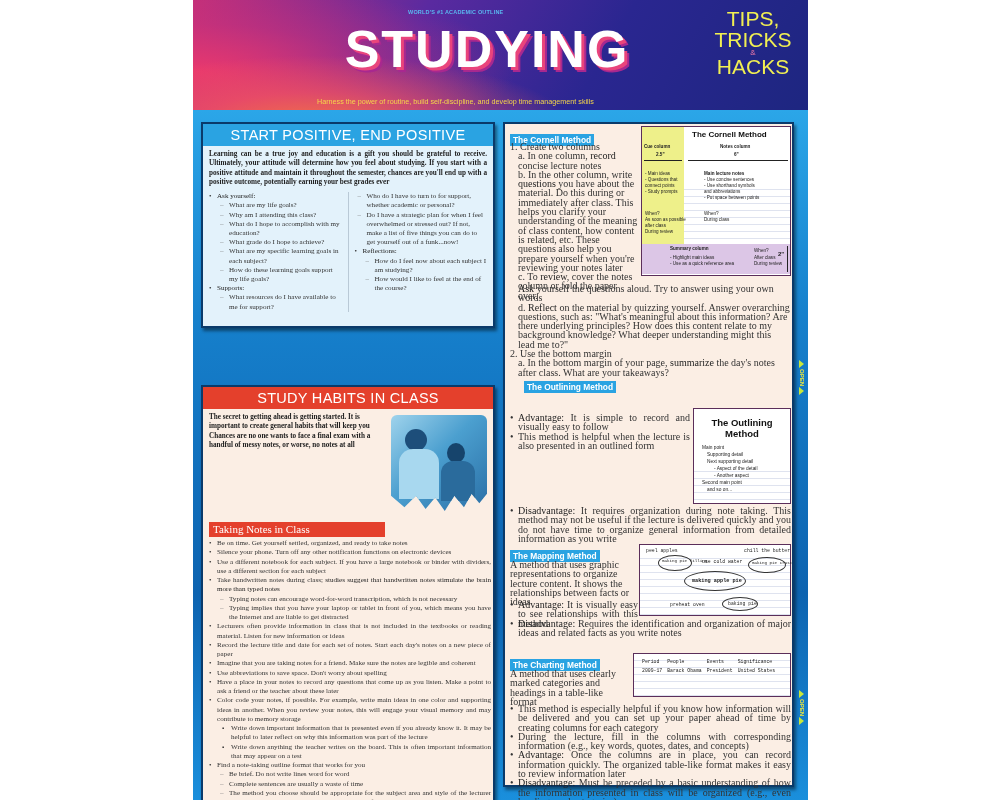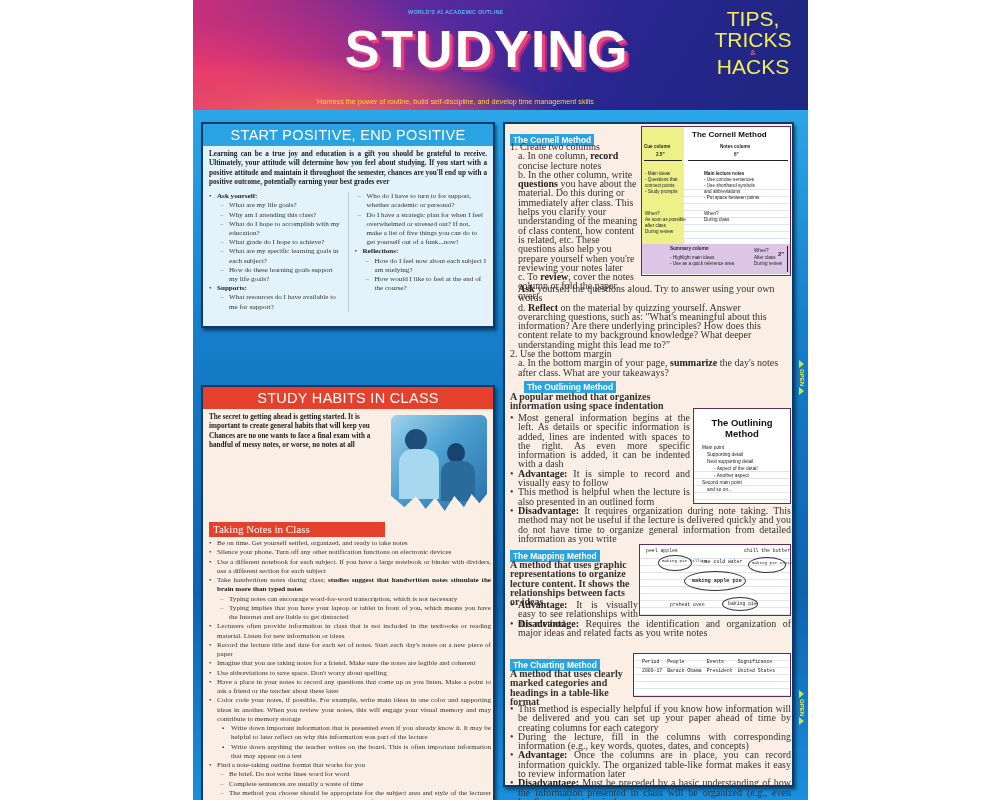--- a/index.html
+++ b/index.html
@@ -77,21 +77,21 @@
 
   ul.b { list-style: none; }
   ul.b > li { position: relative; padding-left: 8px; }
   ul.b > li::before { content: "•"; position: absolute; left: 0; top: 0; }
   ul.d { list-style: none; }
   ul.d > li { position: relative; padding-left: 12px; }
   ul.d > li::before { content: "–"; position: absolute; left: 3px; color: #777; }
   ul.sb { list-style: none; }
   ul.sb > li { position: relative; padding-left: 14px; }
   ul.sb > li::before { content: "▪"; position: absolute; left: 5px; font-size: 6px; }
-  .bold { font-weight: bold; color: #222; }
+  .bold { font-weight: normal; color: #222; }
 
   .habits-intro { position: absolute; left: 6px; top: 26px; width: 176px; font-size: 7.2px; font-weight: bold; line-height: 9.4px; color: #222; }
   .habits-intro .ind { display: block; padding-left: 14px; }
   .photo {
     position: absolute; left: 188px; top: 28px; width: 96px; height: 96px;
     background: linear-gradient(135deg, #9fd3ec 0%, #4b9fcf 45%, #2a6fa6 100%);
     border-radius: 6px;
     clip-path: polygon(0 0, 100% 0, 100% 82%, 92% 92%, 84% 82%, 76% 96%, 66% 84%, 56% 100%, 46% 86%, 36% 98%, 26% 84%, 14% 96%, 0 84%);
   }
   .photo .p1 { position: absolute; left: 14px; top: 14px; width: 22px; height: 22px; border-radius: 50%; background: #1d4e7a; }
@@ -310,24 +310,22 @@
       <div class="cf-t" style="left:112px; top:128px;">After class</div>
       <div class="cf-t" style="left:112px; top:134px;">During review</div>
       <div class="cf-t b" style="left:136px; top:125px; font-size:6px;">2"</div>
       <div style="position:absolute; left:145px; top:119px; width:1px; height:26px; background:#222;"></div>
     </div>
 
     <div class="abs" style="left:19px; top:252px;">
       <span class="method-tag">The Outlining Method</span>
     </div>
     <div class="abs" style="left:0; top:264px; width:291px; height:150px;">
-      <div class="abs rtext bold" style="left:5px; top:4px; width:176px;">A popular method that organizes information using space indentation</div>
       <div class="abs rtext" style="left:5px; top:25px; width:180px; text-align:justify;">
         <ul class="b">
-          <li>Most general information begins at the left. As details or specific information is added, lines are indented with spaces to the right. As even more specific information is added, it can be indented with a dash</li>
           <li><span class="bold">Advantage:</span><span> It is simple to record and visually easy to follow</span></li>
           <li>This method is helpful when the lecture is also presented in an outlined form</li>
         </ul>
       </div>
       <div class="abs rtext" style="left:5px; top:118px; width:281px; text-align:justify;">
         <ul class="b">
           <li><span class="bold">Disadvantage:</span><span> It requires organization during note taking. This method may not be useful if the lecture is delivered quickly and you do not have time to organize general information from detailed information as you write</span></li>
         </ul>
       </div>
       <div class="outline-fig">

